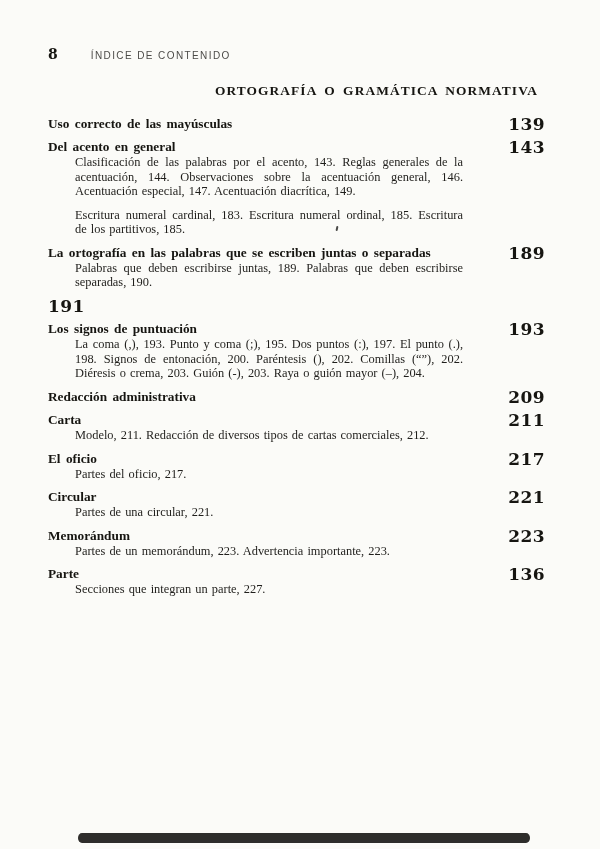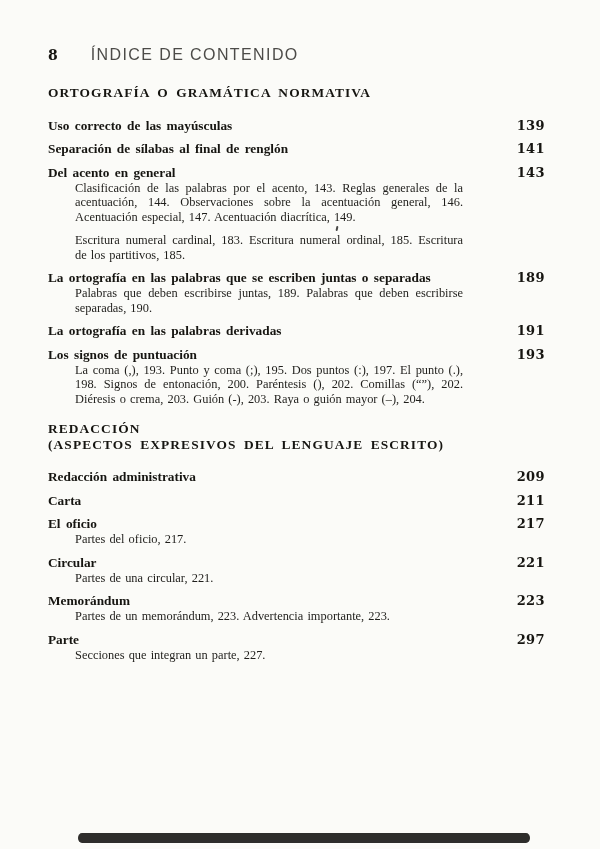--- a/index.html
+++ b/index.html
@@ -26,46 +26,46 @@
   .running-head{
     display:flex;align-items:baseline;
     margin-bottom:21px;
   }
   .folio{
     font-family:"DejaVu Serif", serif;
     font-weight:bold;font-size:14px;color:var(--bold-ink);
   }
   .running-title{
     font-family:"Liberation Sans", sans-serif;
-    font-size:16px;letter-spacing:1.4px;
+    font-size:10px;letter-spacing:1.4px;
     color:var(--muted);
     margin-left:33px;
   }
   
   .section-heading{
     margin:0 7px 18px 0;
-    text-align:left;
+    text-align:right;
     font-weight:bold;
     font-size:13.4px;line-height:15.5px;
     letter-spacing:1.1px;word-spacing:3px;
     color:var(--bold-ink);
   }
   .toc-section + .toc-section .section-heading{margin-top:15px;}
   .section-heading .h2line{display:block;}
   
   .entry{margin-bottom:9px;}
   .entry-row{
     display:flex;justify-content:space-between;align-items:center;gap:10px;
     font-weight:bold;font-size:13.3px;line-height:14.5px;
     color:var(--bold-ink);
   }
   .entry-title{word-spacing:2px;}
   .entry-page{
     font-family:"DejaVu Serif", serif;
-    font-size:13px;letter-spacing:0.4px;white-space:nowrap;
+    font-size:17px;letter-spacing:0.4px;white-space:nowrap;
   }
   .entry-desc{
     margin:0.5px 0 0 27px;
     width:388px;
     text-align:justify;
     font-size:12.4px;line-height:14.5px;
     word-spacing:1px;
     color:var(--ink);
   }
   
@@ -100,27 +100,20 @@
     </h2>
     <div class="entries">
   <div class="entry">
     <div class="entry-row">
       <span class="entry-title">Uso correcto de las mayúsculas</span>
       <span class="entry-page">139</span>
     </div>
 
   </div>
 
-  <div class="entry">
-    <div class="entry-row">
-      <span class="entry-title">Separación de sílabas al final de renglón</span>
-      <span class="entry-page">141</span>
-    </div>
-
-  </div>
 
   <div class="entry">
     <div class="entry-row">
       <span class="entry-title">Del acento en general</span>
       <span class="entry-page">143</span>
     </div>
     <p class="entry-desc">Clasificación de las palabras por el acento, 143. Reglas generales de la acentuación, 144. Observaciones sobre la acentuación general, 146. Acentuación especial, 147. Acentuación diacrítica, 149.</p>
   </div>
 
 
@@ -131,55 +124,51 @@
   <div class="entry">
     <div class="entry-row">
       <span class="entry-title">La ortografía en las palabras que se escriben juntas o separadas</span>
       <span class="entry-page">189</span>
     </div>
     <p class="entry-desc">Palabras que deben escribirse juntas, 189. Palabras que deben escribirse separadas, 190.</p>
   </div>
 
   <div class="entry">
     <div class="entry-row">
-      <span class="entry-title">La ortografía en las palabras derivadas</span>
       <span class="entry-page">191</span>
     </div>
 
   </div>
 
   <div class="entry">
     <div class="entry-row">
       <span class="entry-title">Los signos de puntuación</span>
       <span class="entry-page">193</span>
     </div>
     <p class="entry-desc">La coma (,), 193. Punto y coma (;), 195. Dos puntos (:), 197. El punto (.), 198. Signos de entonación, 200. Paréntesis (), 202. Comillas (“”), 202. Diéresis o crema, 203. Guión (-), 203. Raya o guión mayor (–), 204.</p>
   </div>
 </div>
   </section>
 
   <section class="toc-section">
-    <h2 class="section-heading">
-      <span class="h1line">REDACCIÓN</span>
-      <span class="h2line">(ASPECTOS EXPRESIVOS DEL LENGUAJE ESCRITO)</span>
-    </h2>
     <div class="entries">
   <div class="entry">
     <div class="entry-row">
       <span class="entry-title">Redacción administrativa</span>
       <span class="entry-page">209</span>
     </div>
 
   </div>
 
   <div class="entry">
     <div class="entry-row">
       <span class="entry-title">Carta</span>
       <span class="entry-page">211</span>
     </div>
+    <p class="entry-desc">Modelo, 211. Redacción de diversos tipos de cartas comerciales, 212.</p>
   </div>
 
   <div class="entry">
     <div class="entry-row">
       <span class="entry-title">El oficio</span>
       <span class="entry-page">217</span>
     </div>
     <p class="entry-desc">Partes del oficio, 217.</p>
   </div>
 
@@ -195,21 +184,21 @@
     <div class="entry-row">
       <span class="entry-title">Memorándum</span>
       <span class="entry-page">223</span>
     </div>
     <p class="entry-desc">Partes de un memorándum, 223. Advertencia importante, 223.</p>
   </div>
 
   <div class="entry">
     <div class="entry-row">
       <span class="entry-title">Parte</span>
-      <span class="entry-page">297</span>
+      <span class="entry-page">136</span>
     </div>
     <p class="entry-desc">Secciones que integran un parte, 227.</p>
   </div>
 </div>
   </section>
 </main>
 
   <span class="speck"></span>
   <div class="scan-bar"></div>
 </div>

